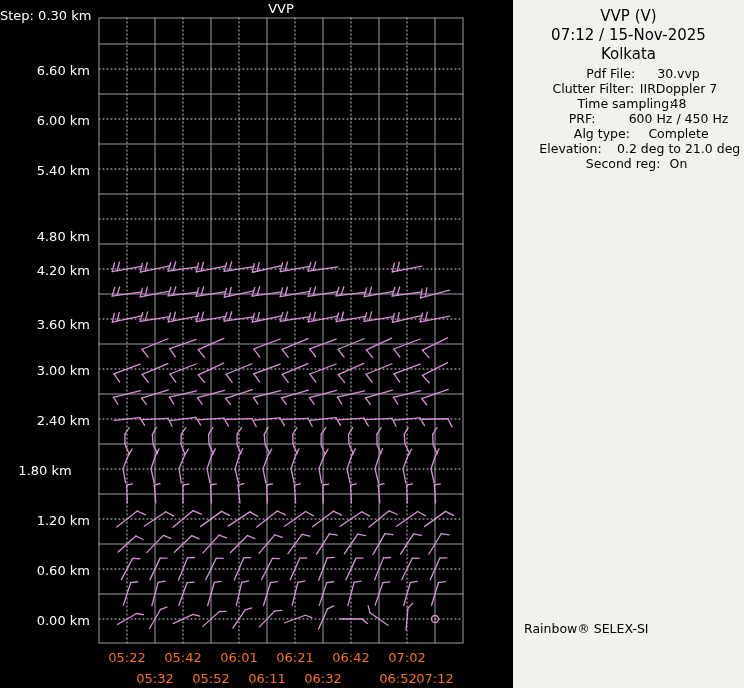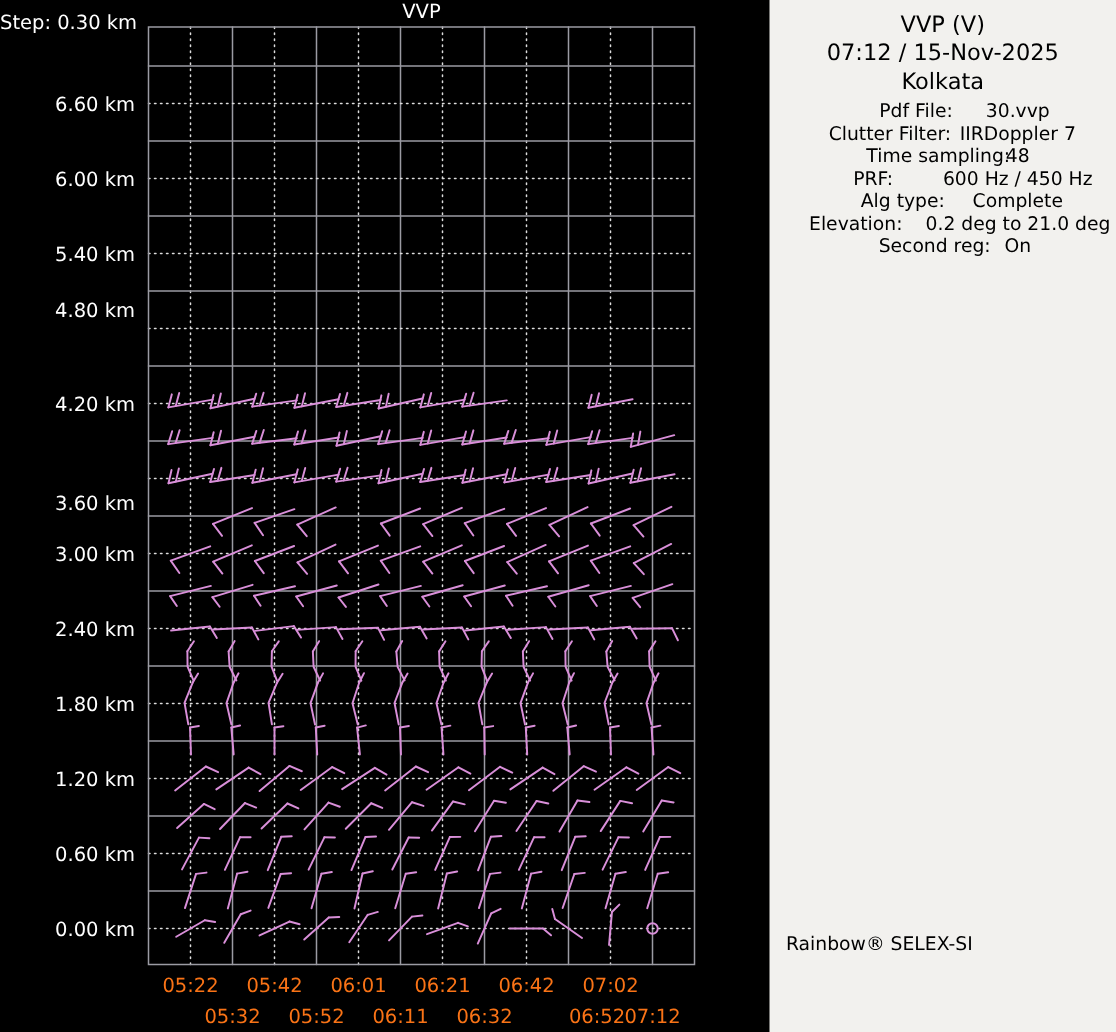--- a/index.html
+++ b/index.html
@@ -450,26 +450,26 @@
         <line x1="407.95871317022426" y1="608.0418583209909" x2="406.04128682977574" y2="629.9581416790091" stroke="#d98fd9" stroke-width="1.3"></line>
         <line x1="407.95871317022426" y1="608.0418583209909" x2="412.9084606385301" y2="603.092110852685" stroke="#d98fd9" stroke-width="1.3"></line>
         <circle cx="435" cy="619" r="3.5" fill="none" stroke="#d98fd9" stroke-width="1.3"></circle>
       </svg>
     <div class="plot-title">VVP</div>
     <div class="step-label">Step: 0.30 km</div>
     <div id="y-labels">
         <div class="ylab" style="top: 63px;">6.60 km</div>
         <div class="ylab" style="top: 113px;">6.00 km</div>
         <div class="ylab" style="top: 163px; text-align: right;">5.40 km</div>
-        <div class="ylab" style="top: 200px;">4.80 km</div>
+        <div class="ylab" style="top: 229px;">4.80 km</div>
         <div class="ylab" style="top: 263px;">4.20 km</div>
-        <div class="ylab" style="top: 329px;">3.60 km</div>
+        <div class="ylab" style="top: 317px;">3.60 km</div>
         <div class="ylab" style="top: 363px;">3.00 km</div>
         <div class="ylab" style="top: 413px;">2.40 km</div>
-        <div class="ylab" style="top: 463px;">1.80 km</div>
+        <div class="ylab" style="top: 463px; text-align: center;">1.80 km</div>
         <div class="ylab" style="top: 513px;">1.20 km</div>
         <div class="ylab" style="top: 563px;">0.60 km</div>
         <div class="ylab" style="top: 613px;">0.00 km</div>
       </div>
     <div id="x-labels">
         <div class="xlab" style="left: 127px; top: 650px;">05:22</div>
         <div class="xlab" style="left: 155px; top: 671px;">05:32</div>
         <div class="xlab" style="left: 183px; top: 650px;">05:42</div>
         <div class="xlab" style="left: 211px; top: 671px;">05:52</div>
         <div class="xlab" style="left: 239px; top: 650px;">06:01</div>

